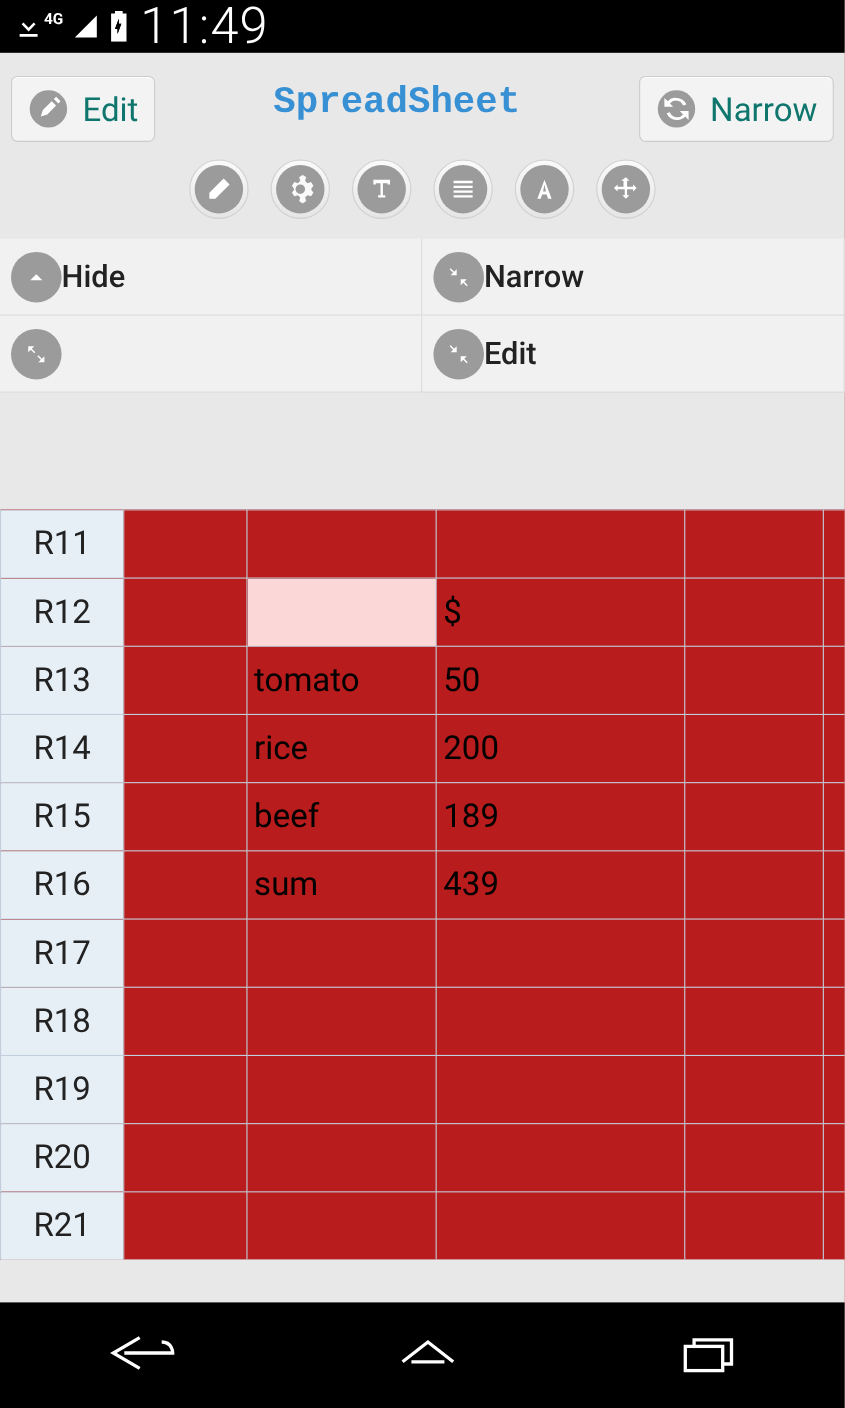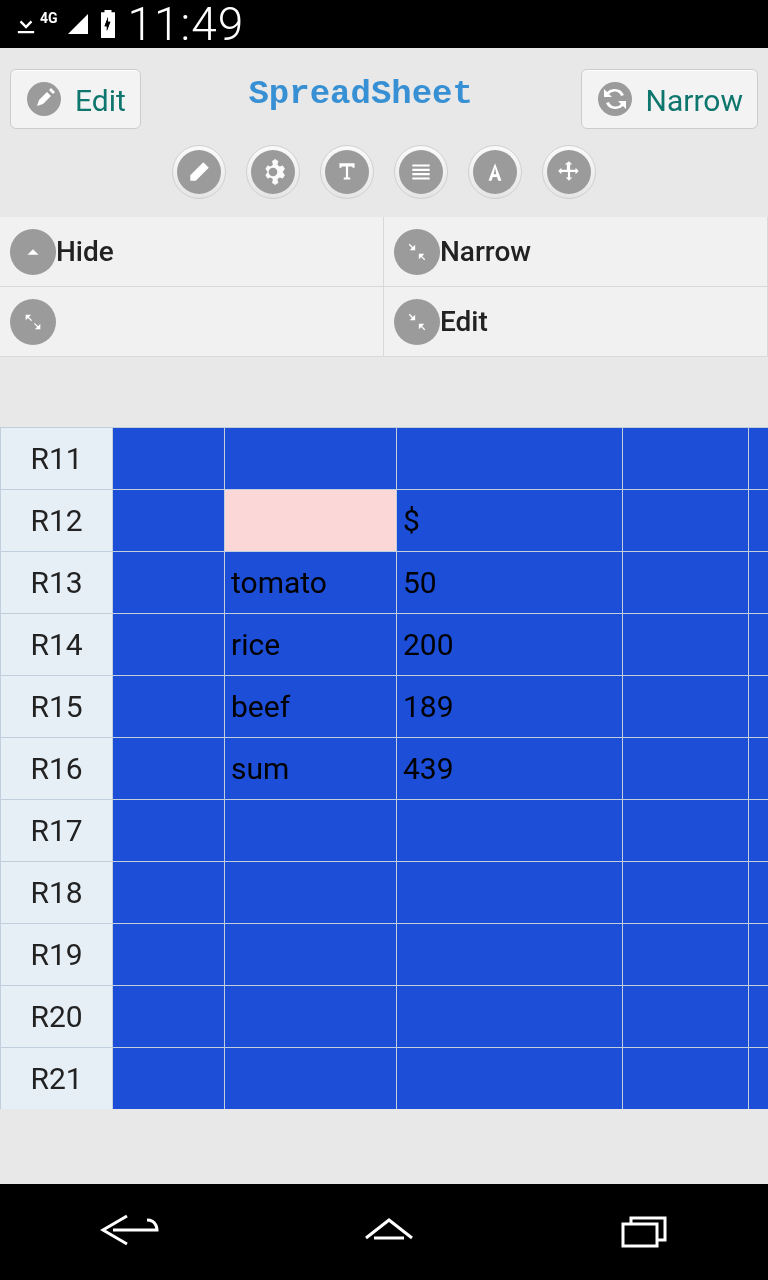--- a/index.html
+++ b/index.html
@@ -26,21 +26,21 @@
 .sheet { border-collapse:collapse; width:100%; table-layout:fixed; font-size:30px; }
 .sheet td { border:1px solid #c1cfdc; height:62px; padding:4px 6px; overflow:hidden; white-space:nowrap; }
 .sheet .rowhdr { background:#e7eff6; text-align:center; font-weight:400; color:#222; width:112px;}
 .sheet .col1 { width:112px; }
 .sheet .col2 { width:172px; }
 .sheet .col3 { width:226px; }
 .sheet .col4 { width:126px; }
 .sheet .col5 { width:26px; }
 .pink { background:#fcd7d7; }
 .nav-bar { position:absolute; bottom:0; left:0; right:0; height:96px; background:#000; display:flex; align-items:center; justify-content:space-around; }
-.sheet-wrap { height:682px; overflow:hidden; background:#1d4ed8; }
+.sheet-wrap { height:682px; overflow:hidden; background:#b91c1c;margin-top:36px; }
 .fg-4g { font-size:14px; font-weight:700; color:#fff; position:relative; top:-6px; }
 </style>
 </head>
 <body>
 
 <div class="status-bar">
   <div class="status-left">
     <span class="download-icon">
       <svg width="28" height="28" viewBox="0 0 24 24" fill="#fff">
           <path d="M12 3v10l4-4 1.4 1.4L12 16 6.6 10.4 8 9l4 4V3h0zM5 18h14v2H5z"></path>

